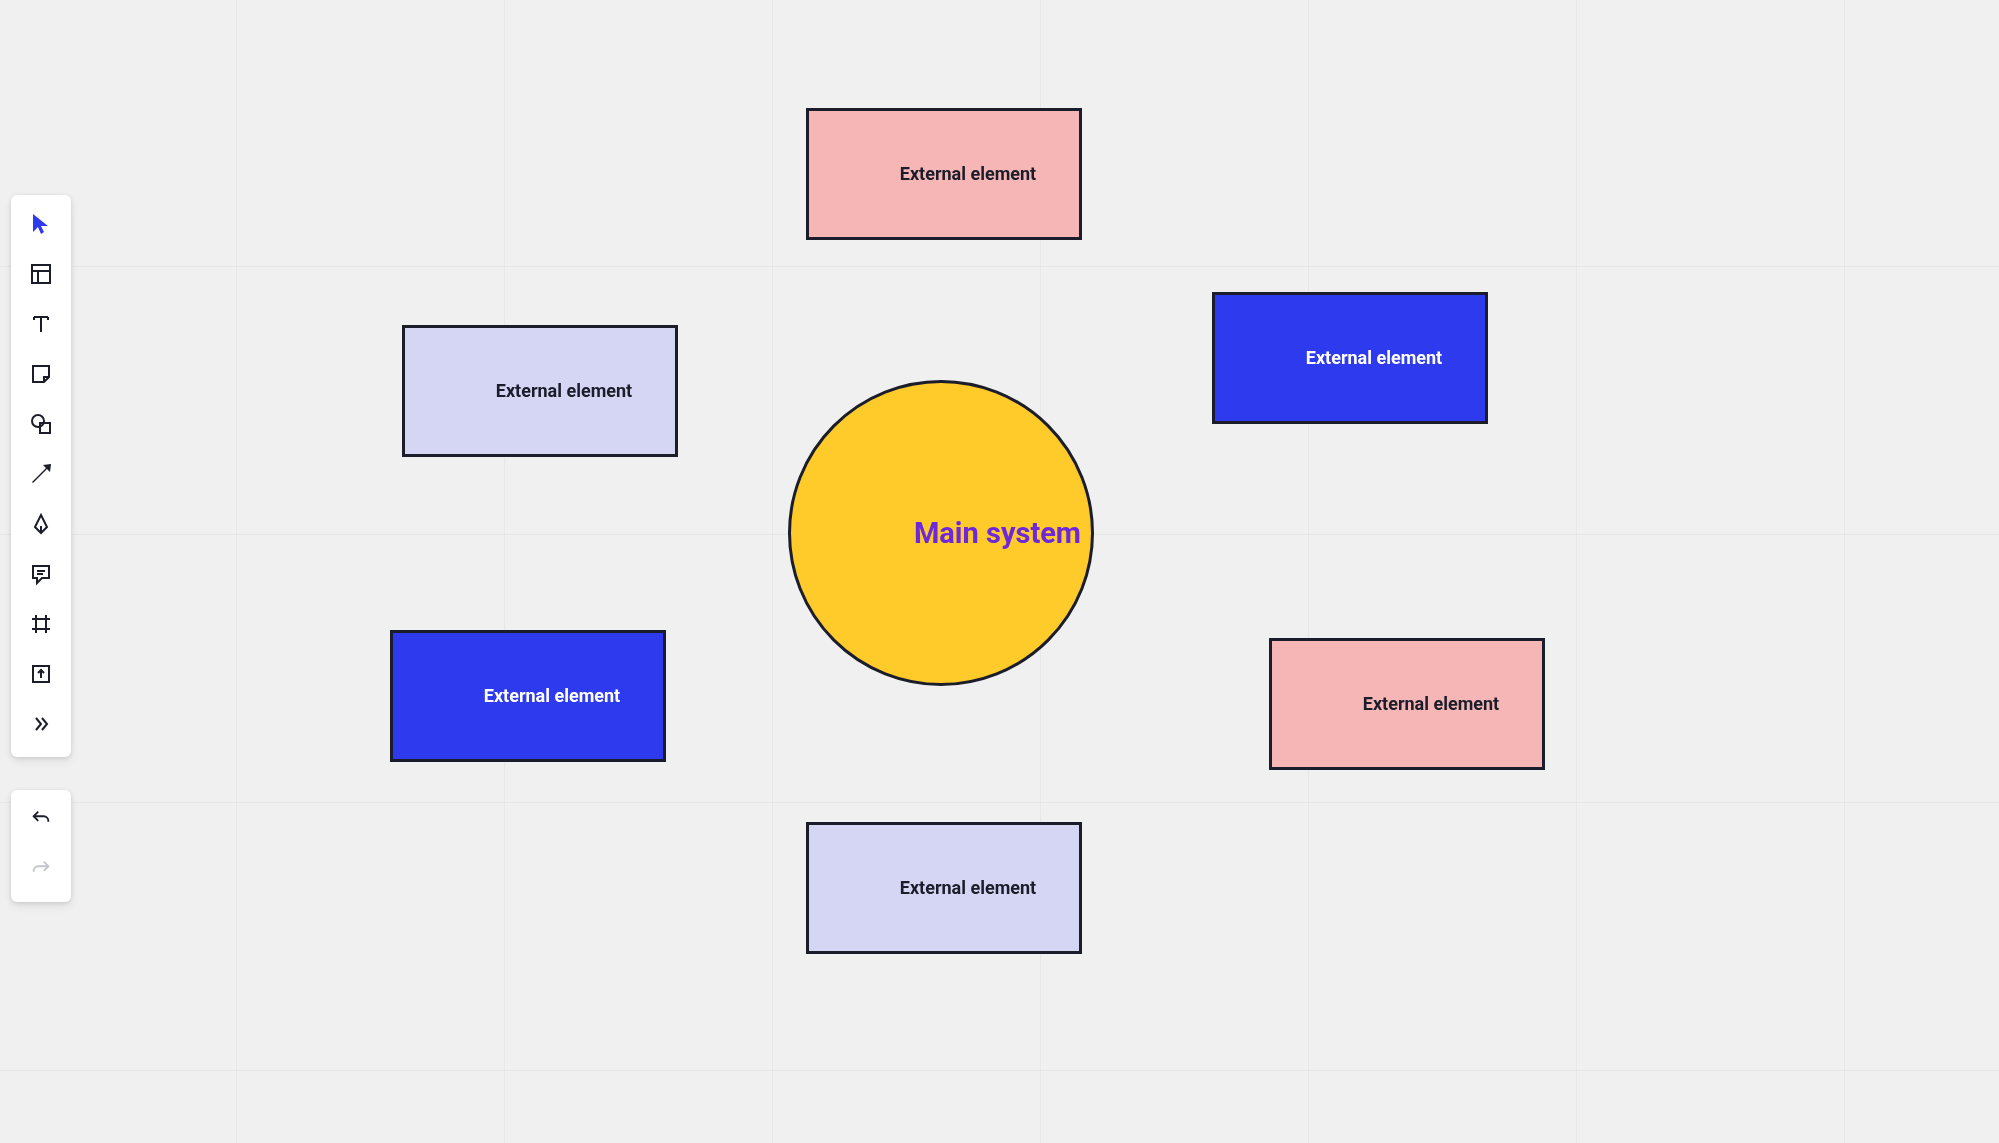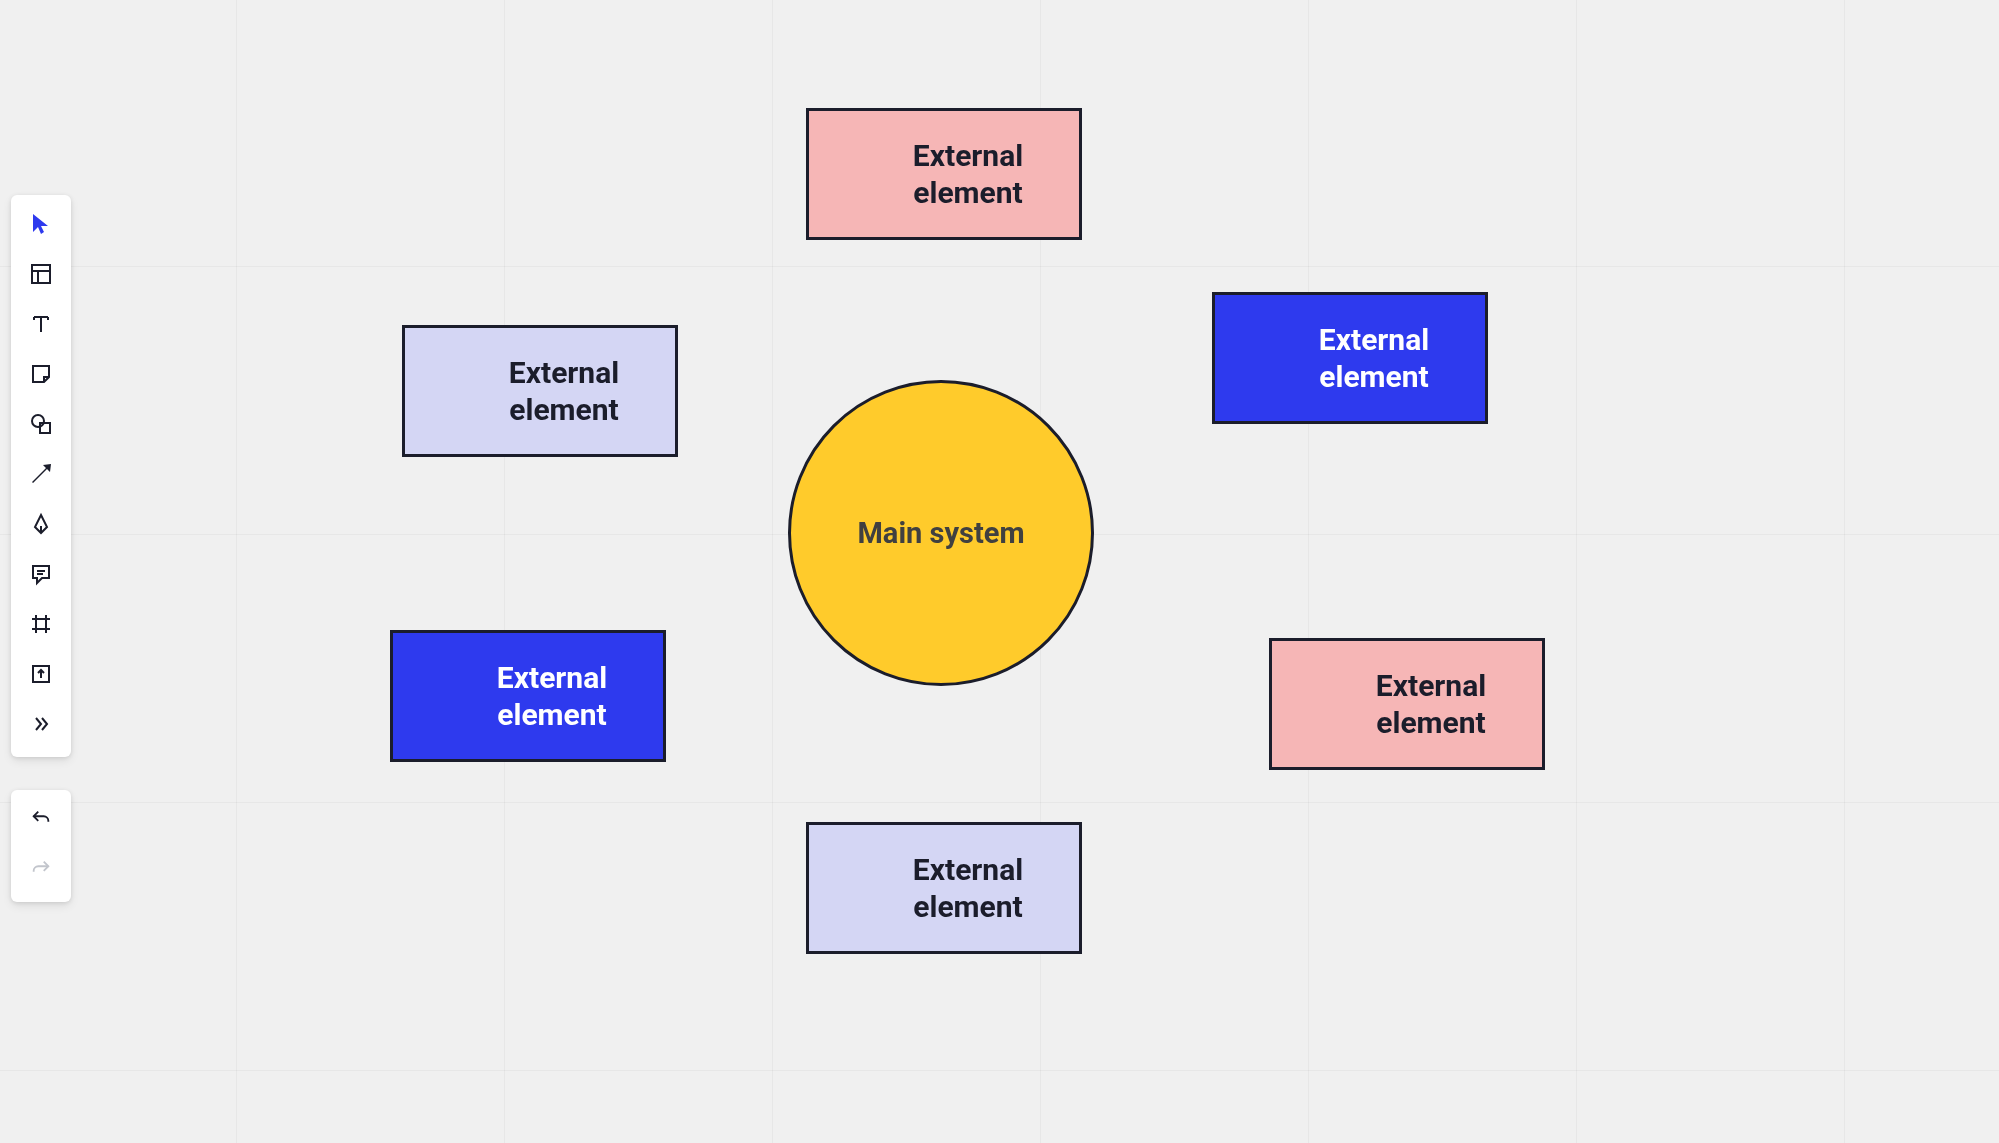--- a/index.html
+++ b/index.html
@@ -92,39 +92,39 @@
     color: #1b1d2b;
     box-sizing: border-box;
     cursor: move;
     user-select: none;
     line-height: 1.25;
   }
   .node .label { padding: 4px 10px; }
 
   .node.rect {
     border: 3px solid #1b1d2b;
-    font-size: 30px;
+    font-size: 18px;
     padding-left: 48px;
   }
   .node.circle {
     border: 3px solid #1b1d2b;
     border-radius: 50%;
     font-size: 29px;
   }
 
   
 
 </style>
 </head>
 <body>
 
 <div class="canvas">
 
   <div id="nodes-layer">
-      <div class="node circle" style="left: 788px; top: 380px; width: 306px; height: 306px; background: rgb(255, 203, 43); color: #404040;">
+      <div class="node circle" style="left: 788px; top: 380px; width: 306px; height: 306px; background: rgb(255, 203, 43); color: #6d28d9; justify-content: flex-end;">
         <span class="label">Main system</span>
       </div>
       <div class="node rect" style="left: 806px; top: 108px; width: 276px; height: 132px; background: rgb(246, 182, 182); color: rgb(27, 29, 43);">
         <span class="label">External element</span>
       </div>
       <div class="node rect" style="left: 806px; top: 822px; width: 276px; height: 132px; background: rgb(212, 214, 244); color: rgb(27, 29, 43);">
         <span class="label">External element</span>
       </div>
       <div class="node rect" style="left: 402px; top: 325px; width: 276px; height: 132px; background: rgb(212, 214, 244); color: rgb(27, 29, 43);">
         <span class="label">External element</span>

